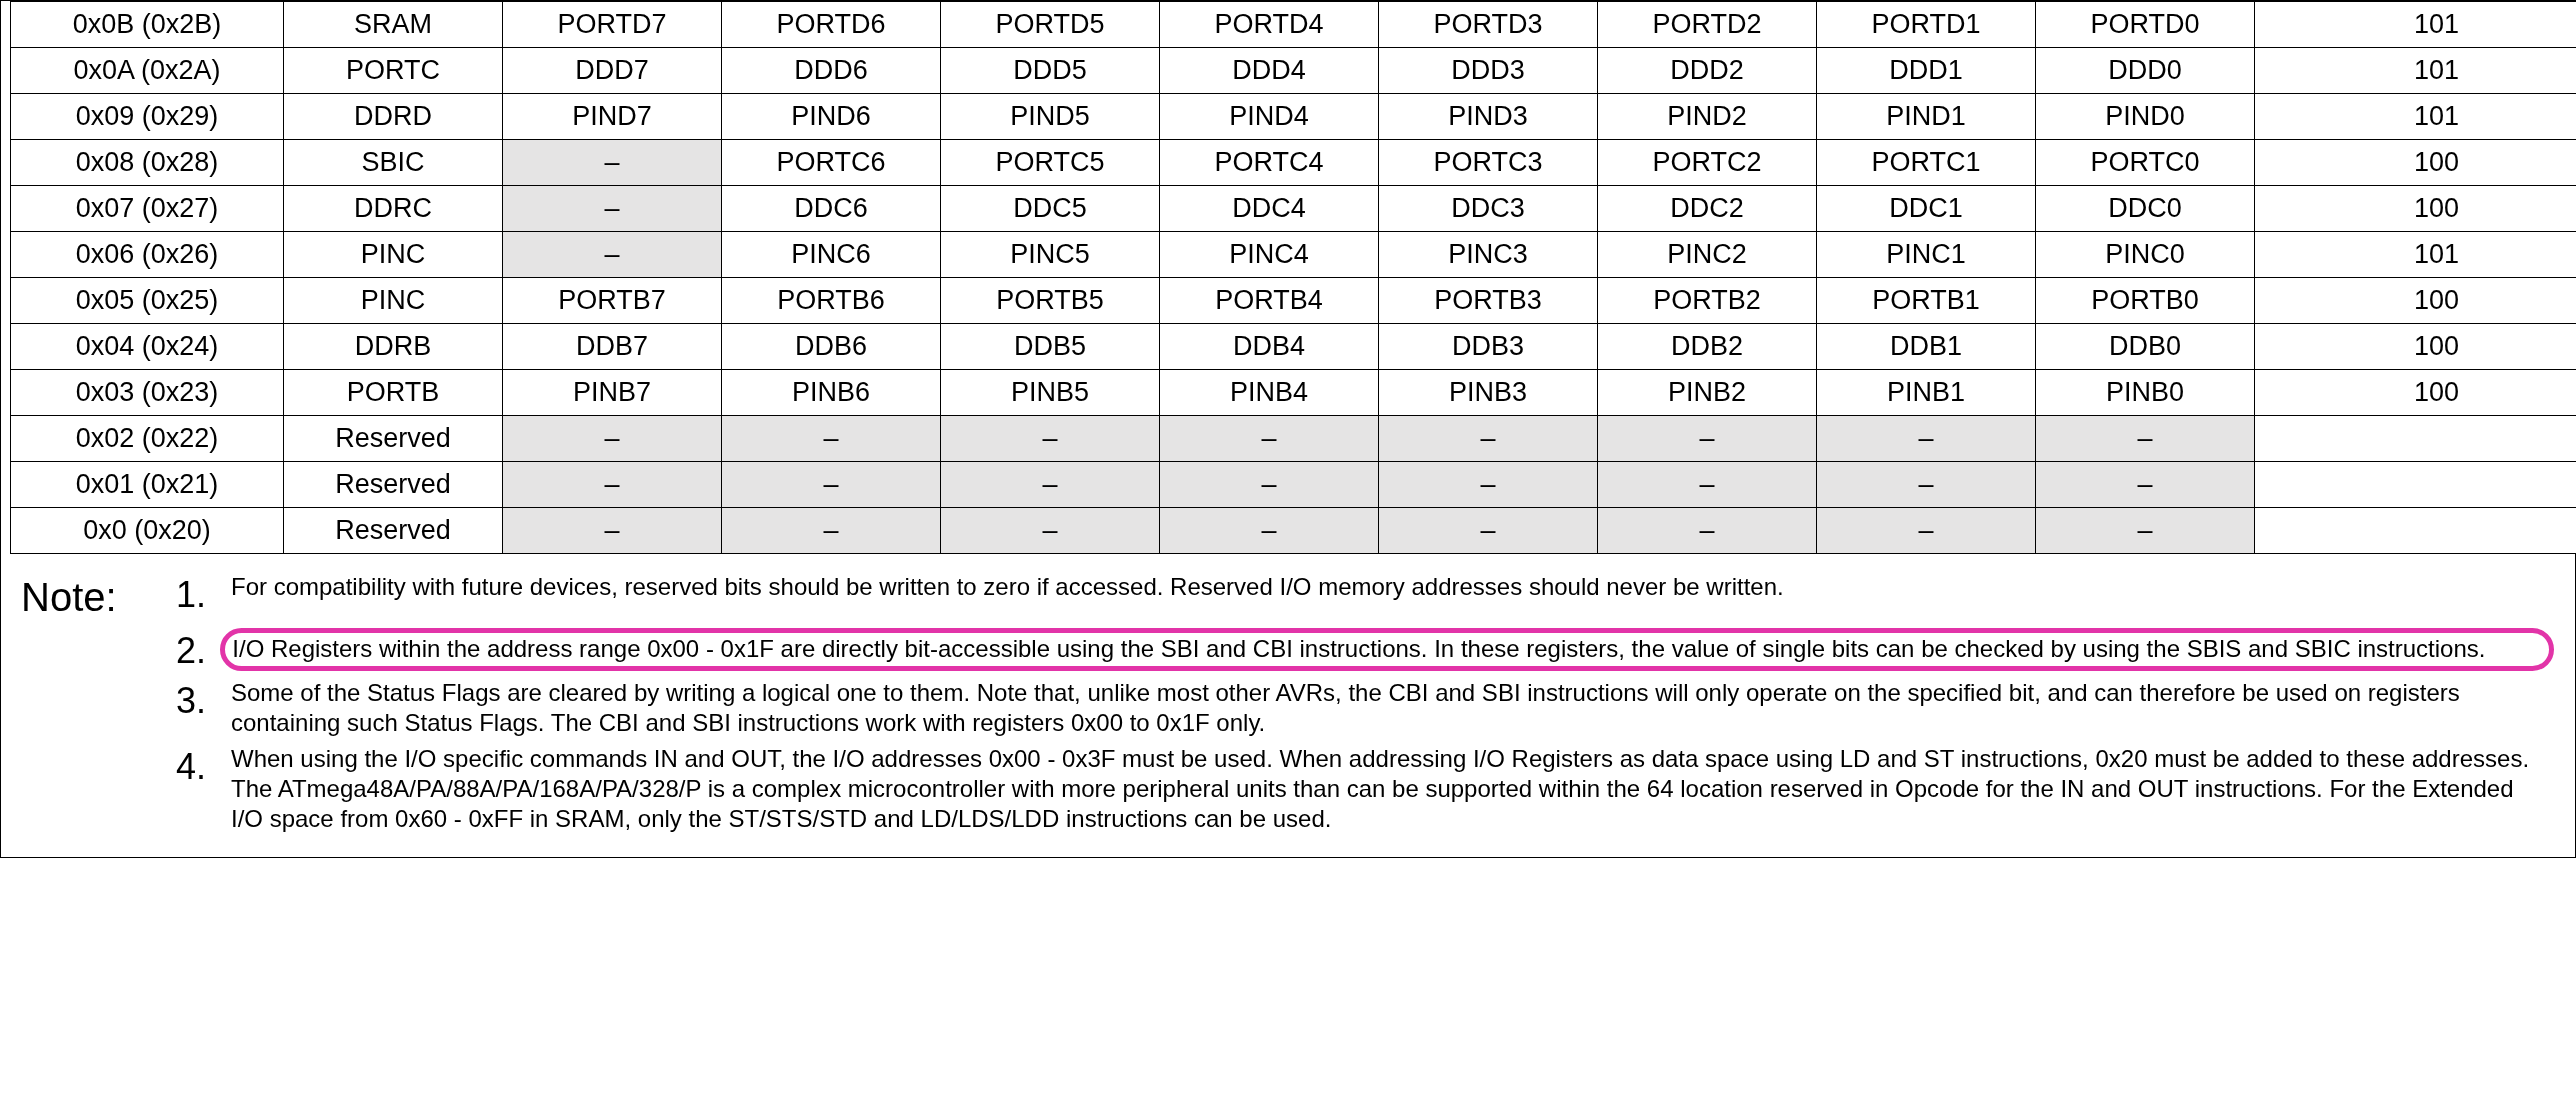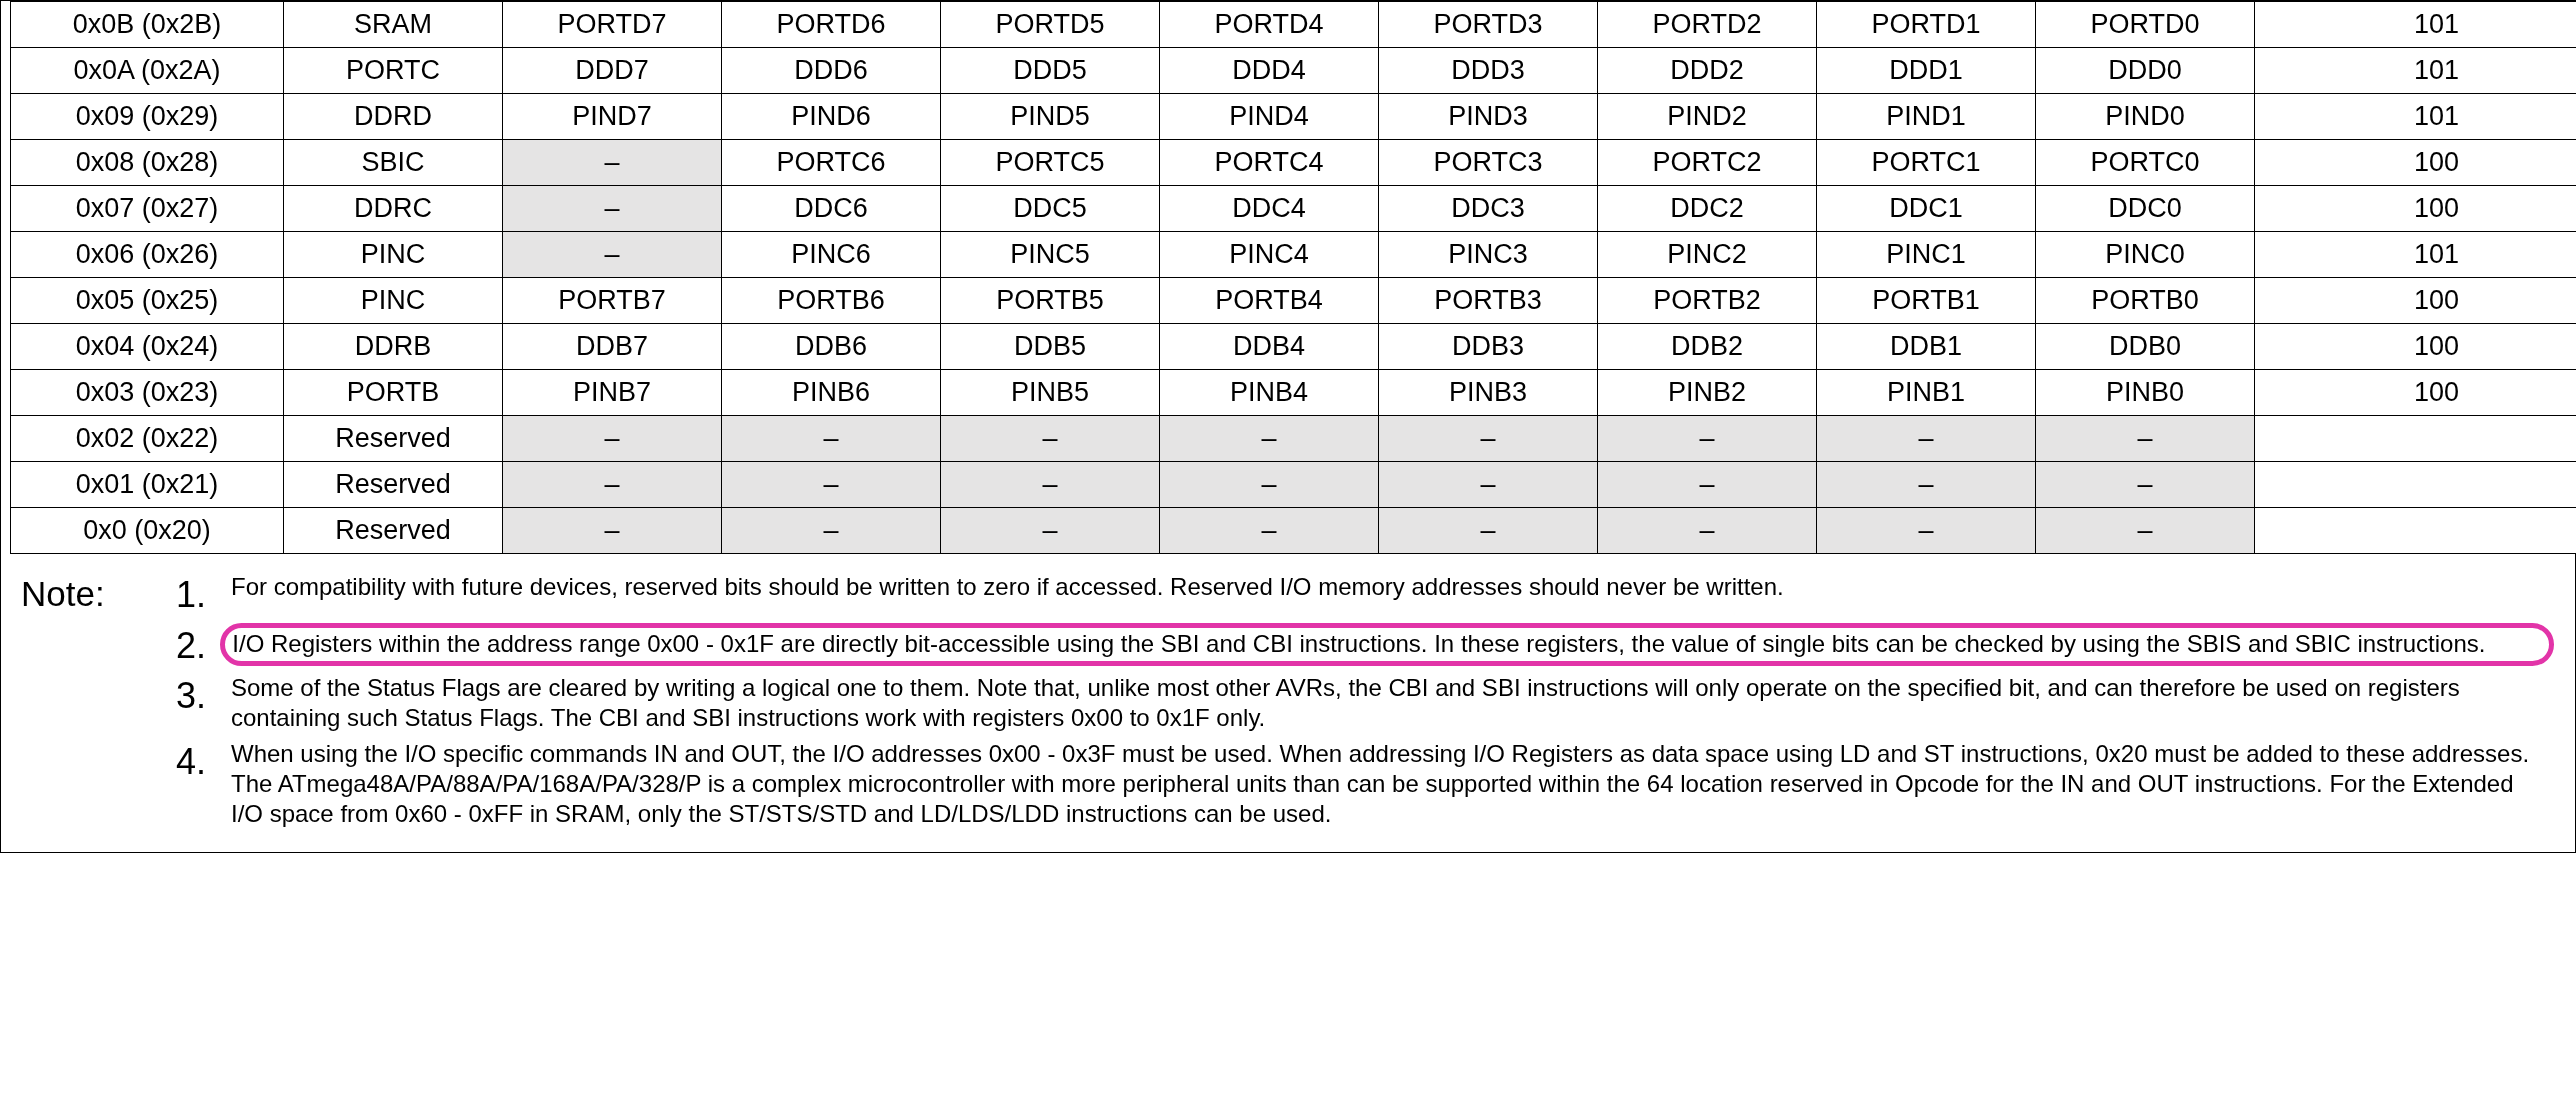--- a/index.html
+++ b/index.html
@@ -44,21 +44,21 @@
     padding-right: 18px;
   }
   .note-row {
     display: flex;
     align-items: flex-start;
     margin-bottom: 5.5px;
   }
   .note-label {
     width: 155px;
     flex: 0 0 155px;
-    font-size: 35px;
+    font-size: 40px;
     line-height: 1.25;
     text-align: left;
   }
   .note-num {
     width: 55px;
     flex: 0 0 55px;
     font-size: 36px;
     line-height: 1.25;
     text-align: left;
   }

